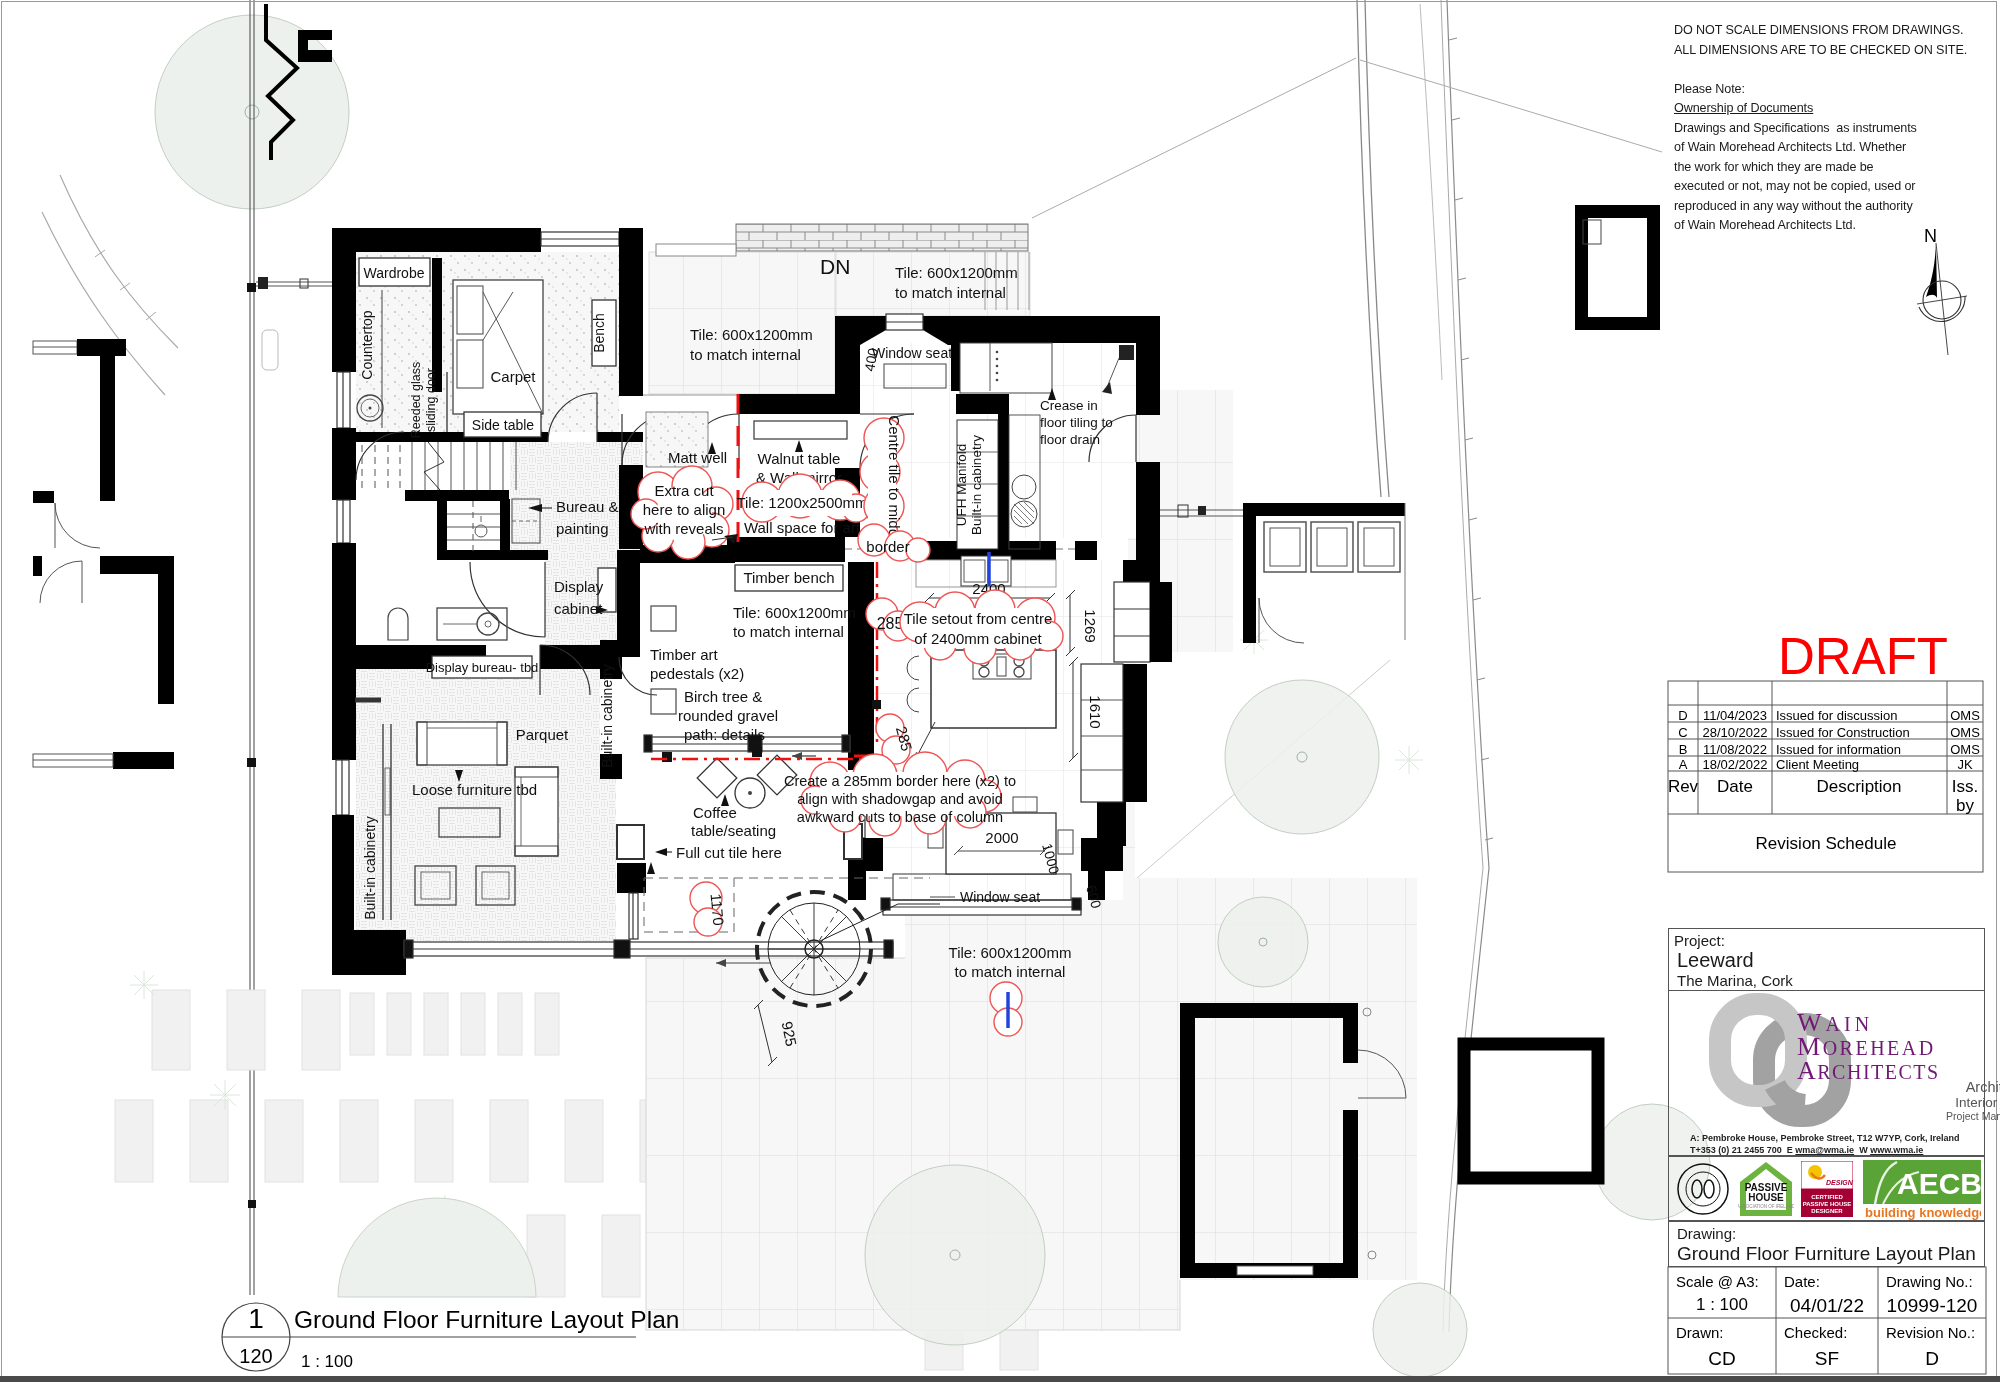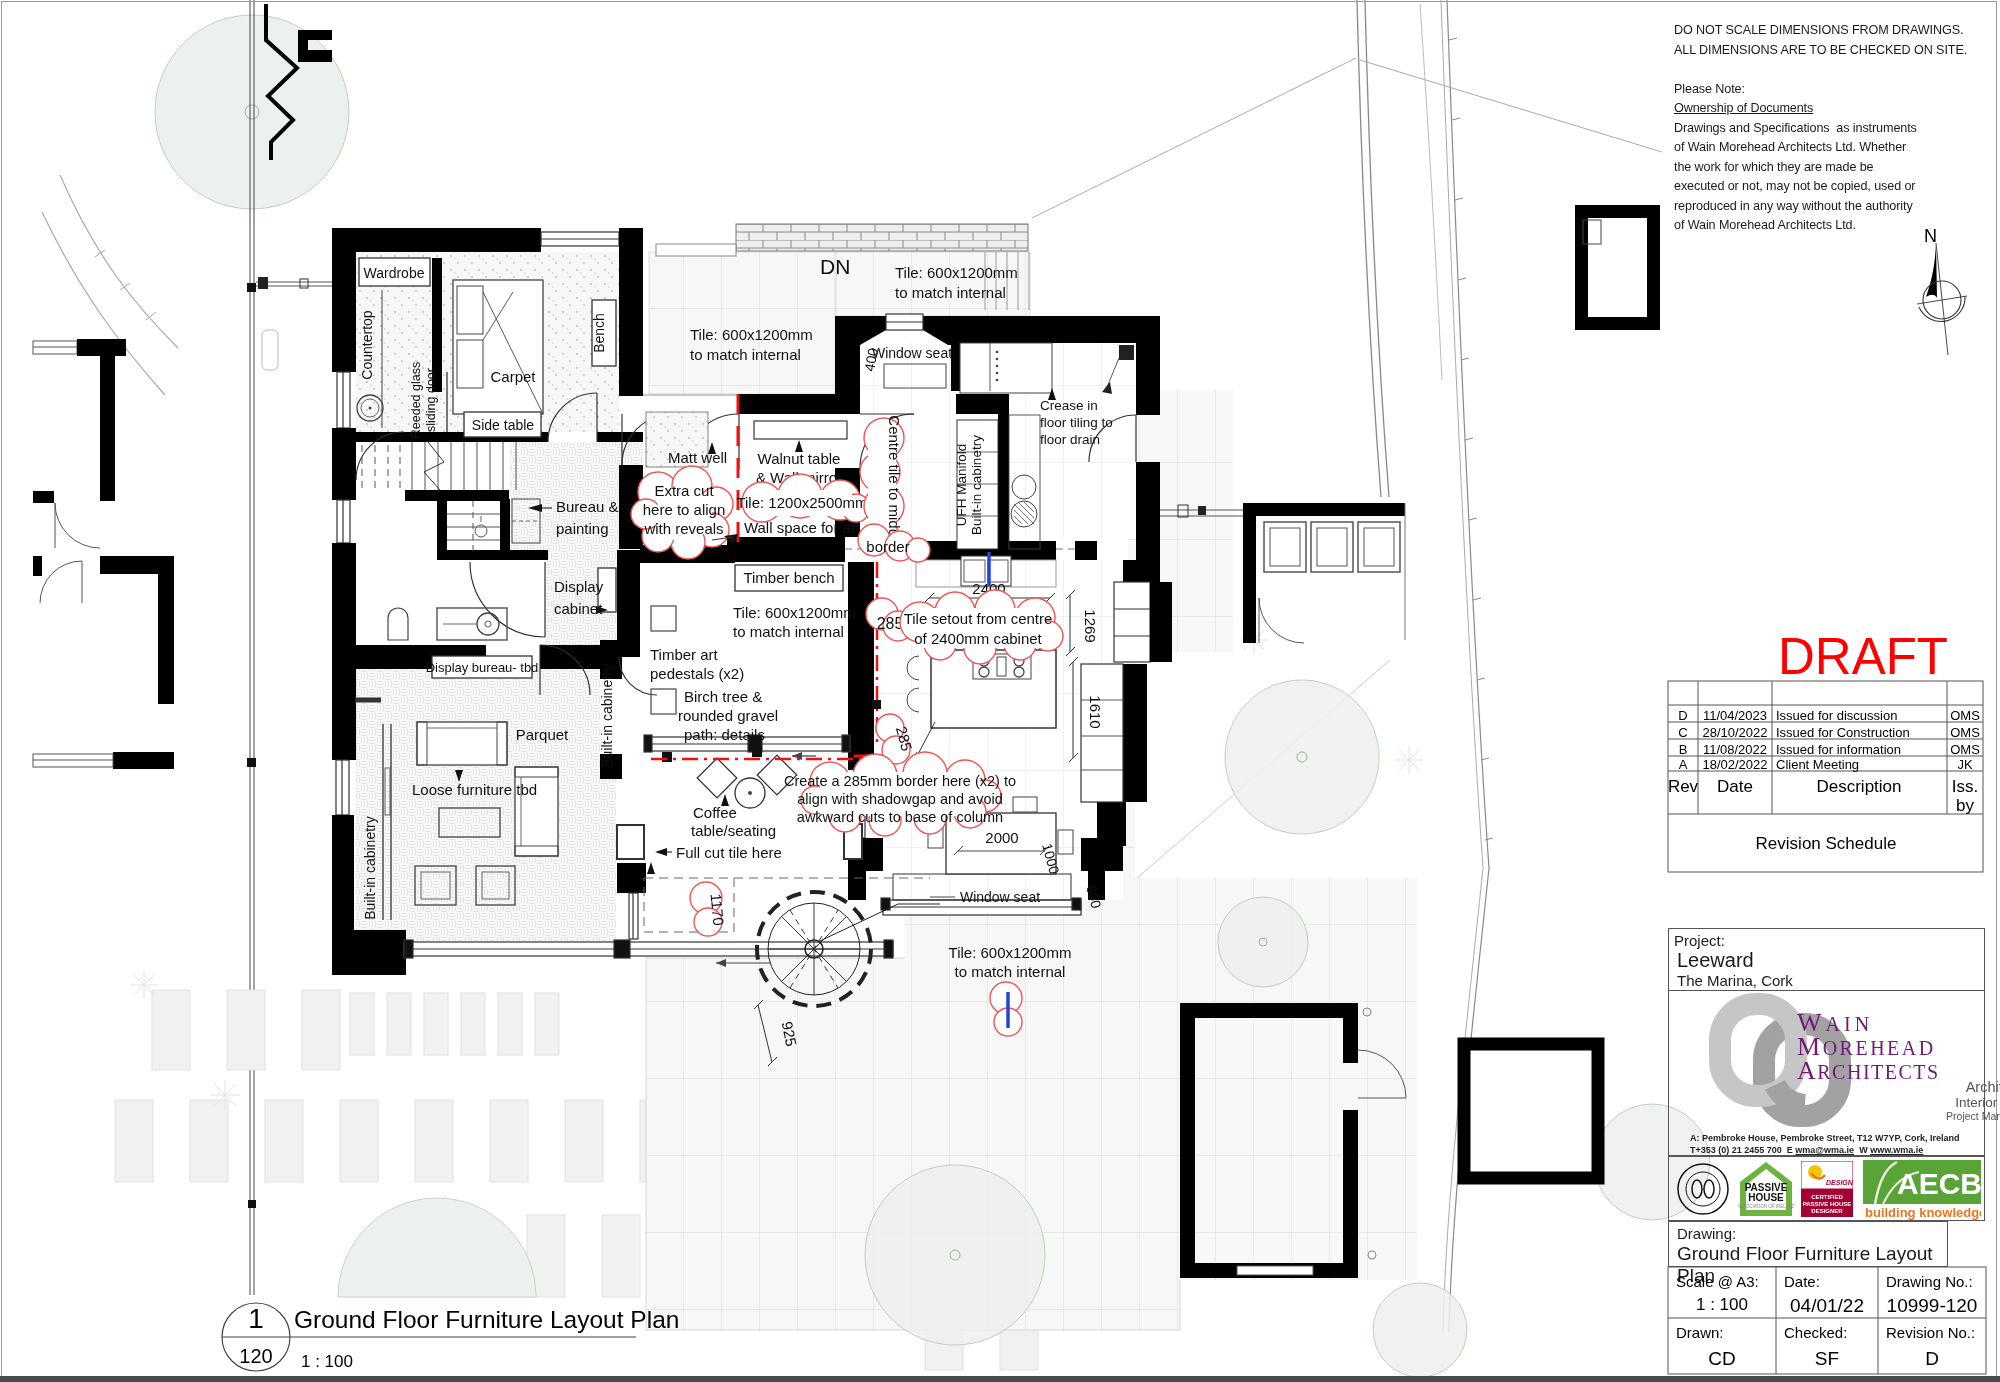--- a/index.html
+++ b/index.html
@@ -944,21 +944,21 @@
 
 <svg class="abs" style="left:1863px;top:1160px" width="118" height="60" viewBox="0 0 118 60">
   <rect x="0" y="0" width="118" height="44" fill="#5aa336"></rect>
   <path d="M10,44 C14,24 18,10 30,2 M18,44 C26,26 34,16 52,10 M14,34 C24,20 30,16 40,12" stroke="#dfeight" stroke-width="0" fill="none"></path>
   <path d="M12,44 C16,22 22,8 34,2" stroke="#e8f2e0" stroke-width="2.5" fill="none"></path>
   <path d="M20,44 C28,28 38,16 56,12" stroke="#e8f2e0" stroke-width="2" fill="none"></path>
   <text x="34" y="34" font-size="30" font-weight="bold" fill="#fff">AECB</text>
   <text x="2" y="57" font-size="13" fill="#e87722" font-weight="bold">building knowledge</text>
 </svg>
 
-<div class="abs tb" style="left:1668px;top:1221px;width:280px;height:46px;">
+<div class="abs tb" style="left:1668px;top:1221px;width:317px;height:46px;">
   <div style="margin:3px 0 0 8px;font-size:15px;">Drawing:</div>
   <div style="margin:1px 0 0 8px;font-size:19px;">Ground Floor Furniture Layout Plan</div>
 </div>
 
 <svg class="abs" style="left:1666px;top:1265px" width="322" height="112" viewBox="0 0 322 112">
   <g stroke="#555" stroke-width="1" fill="none">
     <rect x="2" y="2" width="318" height="107"></rect>
     <line x1="2" y1="53" x2="320" y2="53"></line>
     <line x1="110" y1="2" x2="110" y2="109"></line>
     <line x1="212" y1="2" x2="212" y2="109"></line>

